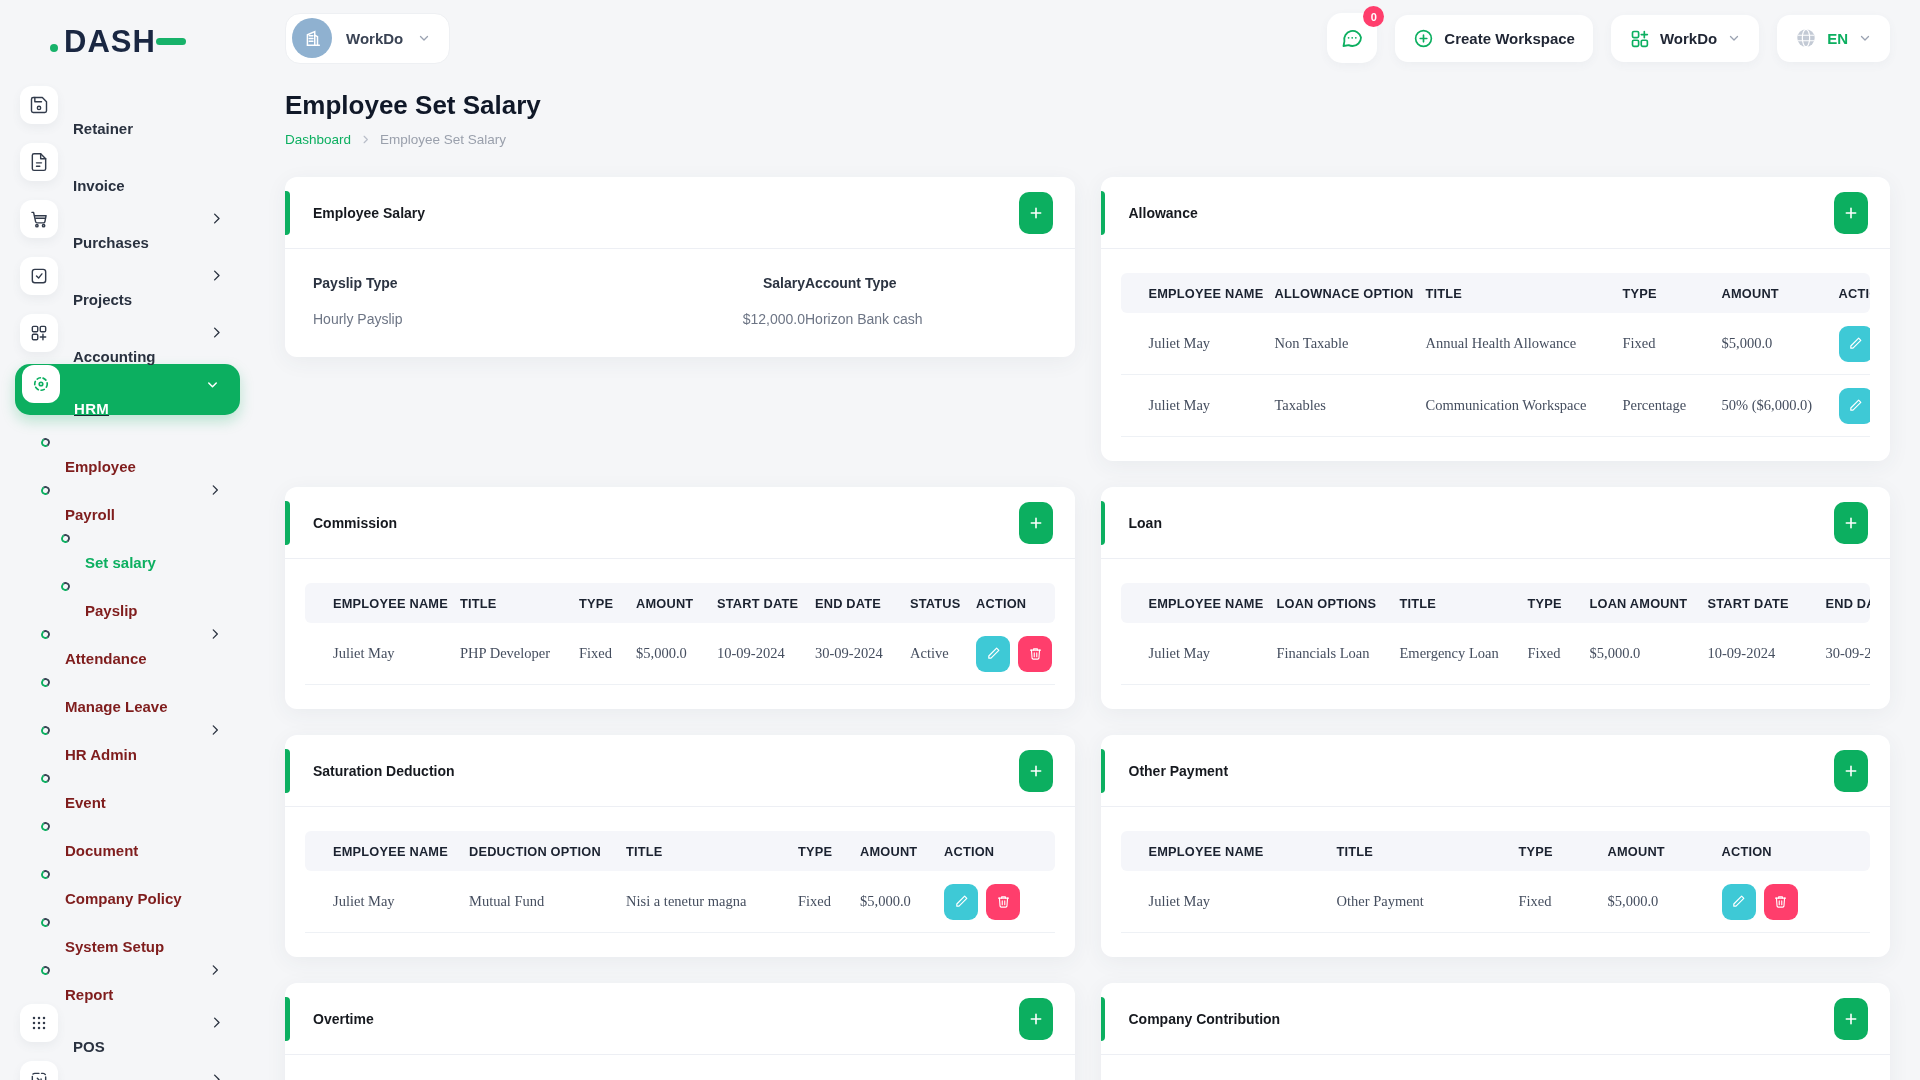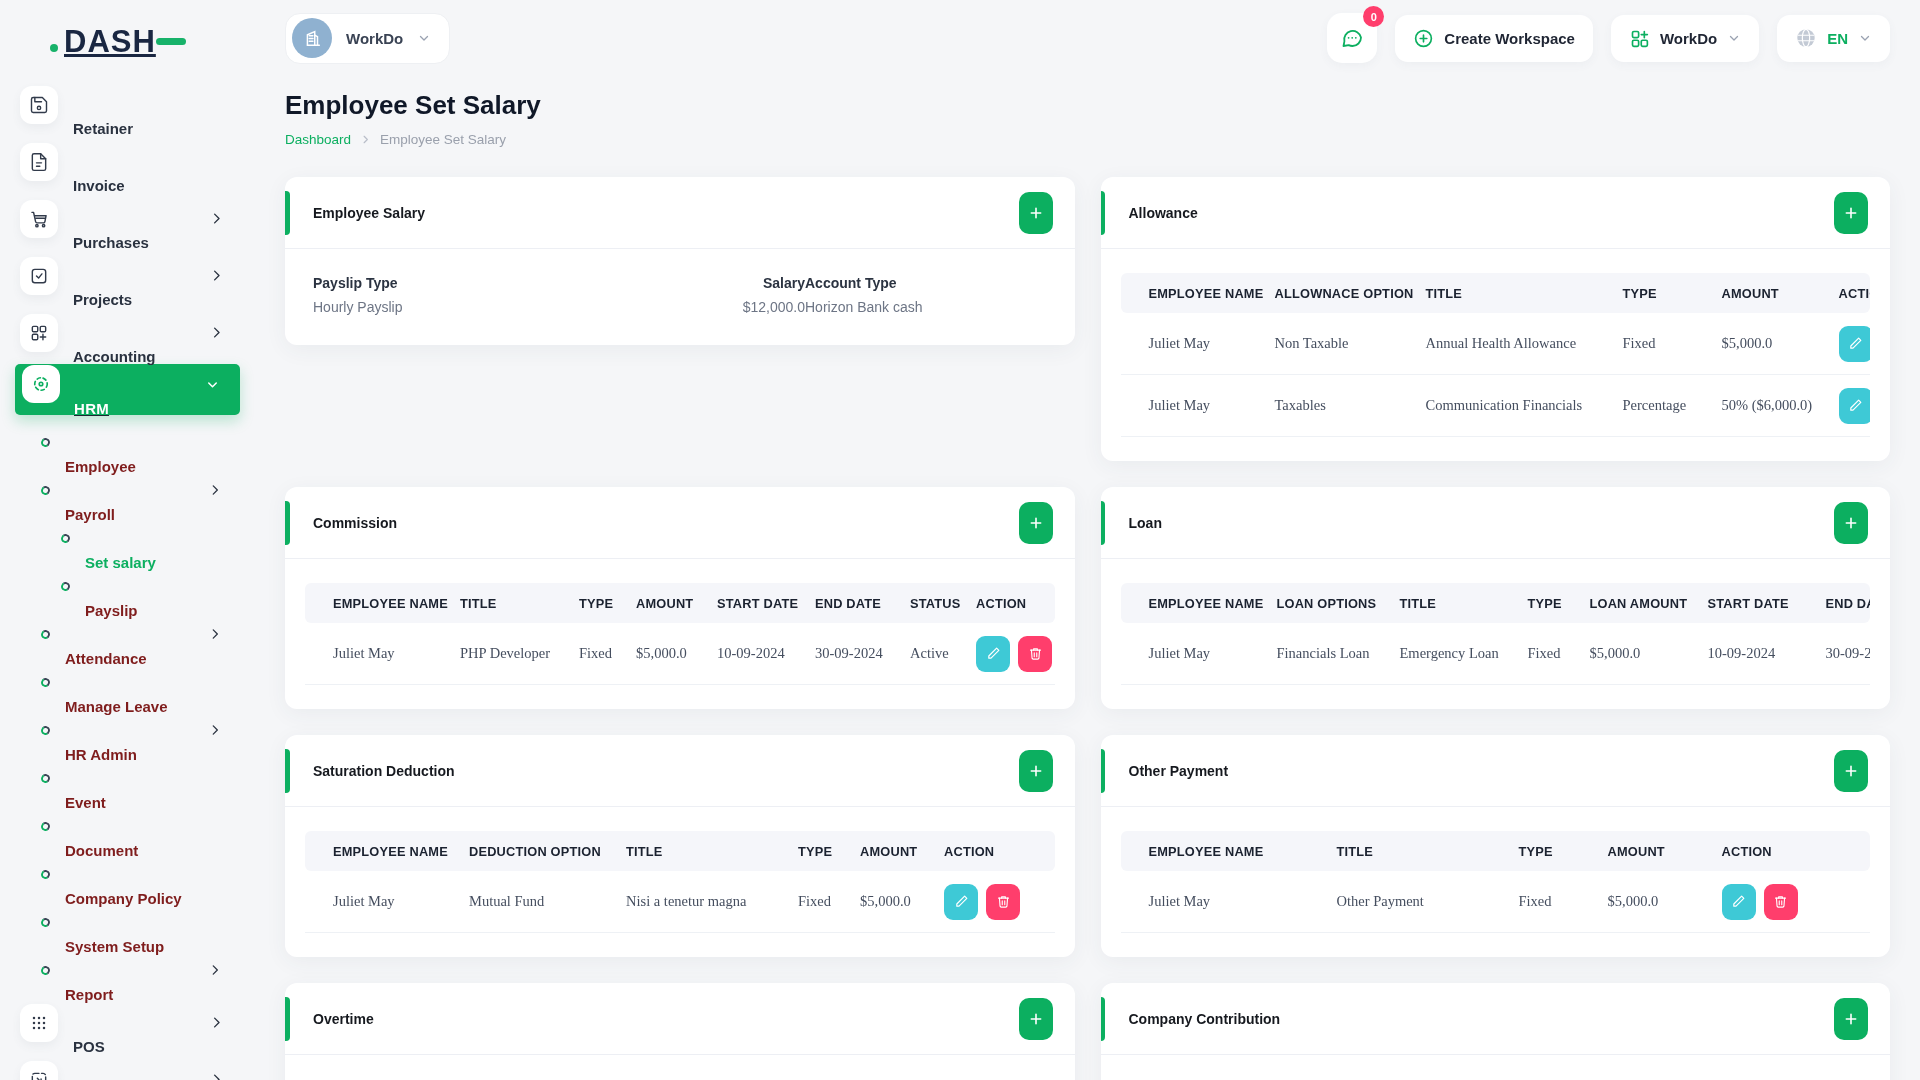--- a/index.html
+++ b/index.html
@@ -4,31 +4,31 @@
 <style>
   * { margin:0; padding:0; box-sizing:border-box; }
   html,body { width:1920px; height:1080px; overflow:hidden; }
   body {
     font-family:"Liberation Sans","DejaVu Sans",sans-serif;
     background:#f5f6f8; color:#1f2533; display:flex;
   }
   
   .sidebar { width:258px; flex:0 0 258px; height:1080px; padding-top:20px; }
   .logo { position:relative; display:inline-block; margin:4px 0 0 64px; }
-  .logo-text { font-size:31px; font-weight:800; letter-spacing:1px; color:#1a2742;text-decoration:underline; }
+  .logo-text { font-size:31px; font-weight:800; letter-spacing:1px; color:#1a2742; }
   .logo-dot { position:absolute; left:-14px; bottom:8px; width:8px; height:8px; border-radius:50%; background:#17b26a; }
   .logo-dash { position:absolute; right:-30px; top:14px; width:30px; height:7px; border-radius:4px; background:#17b26a; }
   .menu { margin-top:16px; }
   .nav-item { display:flex; align-items:center; height:57px; padding:0 34px 0 20px; cursor:pointer; }
   .icon-box { width:38px; height:38px; border-radius:12px; background:#ffffff; box-shadow:0 4px 10px rgba(80,95,120,.07);
               display:flex; align-items:center; justify-content:center; color:#323b4b; flex:0 0 38px; }
   .nav-label { margin-left:15px; font-size:15px; font-weight:600; color:#2a3240; white-space:nowrap;margin-top:48px; }
   .nav-arrow { margin-left:auto; color:#2a3240; display:flex; }
   .hrm-pill { display:flex; align-items:center; height:51px; margin:3px 18px 3px 15px; padding:0 20px 11px 7px;
-              background:#0caf60; border-radius:5px; cursor:pointer; box-shadow:0 6px 14px rgba(12,175,96,.25);text-decoration:underline; }
+              background:#0caf60; border-radius:15px; cursor:pointer; box-shadow:0 6px 14px rgba(12,175,96,.25);text-decoration:underline; }
   .hrm-pill .icon-box { box-shadow:none; color:#0caf60; }
   .hrm-pill .nav-label { color:#ffffff; letter-spacing:.3px; margin-left:14px; }
   .hrm-pill .nav-arrow { color:#ffffff; }
   .nav-sub { display:flex; align-items:center; height:48px; padding-right:36px; cursor:pointer; }
   .nav-sub.l1 { padding-left:41px; }
   .nav-sub.l2 { padding-left:61px; }
   .bullet { width:9px; height:9px; border-radius:50%; border:2.4px solid #3a4556; border-left-color:#0caf60; border-bottom-color:#0caf60; transform:rotate(12deg); flex:0 0 9px; }
   .nav-sub .nav-label { margin-left:15px; font-weight:700; color:#7f1d1d; }
   .nav-sub.active .nav-label { color:#0caf60; font-weight:600; }
   
@@ -50,21 +50,21 @@
   .crumb-cur { color:#9aa0ac; }
   .crumb-sep { color:#b9bec9; display:flex; }
   
   .grid { display:grid; grid-template-columns:1fr 1fr; gap:26px; margin-top:30px; align-items:start; }
   .card { background:#ffffff; border-radius:12px; box-shadow:0 5px 22px rgba(46,60,79,.06); overflow:hidden; }
   .card-head { position:relative; display:flex; align-items:center; justify-content:space-between; padding:0 22px 0 28px; height:72px; border-bottom:1px solid #edeff4; }
   .card-head::before { content:""; position:absolute; left:0; top:14px; width:4.5px; height:44px; background:#0caf60; border-radius:0 4px 4px 0; }
   .card-title { font-size:14px; font-weight:700; color:#16191f; }
   .add-btn { width:34px; height:42px; border:none; border-radius:10px; background:#0caf60; color:#fff; display:flex; align-items:center; justify-content:center; cursor:pointer; }
   .card-body-fields { display:flex; padding:26px 0 30px 28px; }
-  .field { display:flex; flex-direction:column; gap:8px; }
+  .field { display:flex; flex-direction:column; gap:20px; }
   .f0 { width:245px; } .f1 { width:247px;text-align:right; }
   .f-label { font-size:14px; font-weight:700; color:#2b3341; }
   .f-value { font-size:14px; color:#6d7585; }
   .tblsec { padding:24px 20px; }
   .tblwrap { overflow:hidden; width:100%; }
   .trow { display:grid; grid-template-columns:var(--cols); align-items:center; }
   .thead { background:#f5f6fa; border-radius:6px; height:40px; }
   .th { padding-left:28px; font-size:12.8px; font-weight:700; color:#1b2230; letter-spacing:.2px; white-space:nowrap; }
   .trow.data { height:62px; border-bottom:1px solid #eef1f5;font-family:Liberation Serif, serif; }
   .td { padding-left:28px; font-size:14.5px; color:#454e5f; white-space:nowrap; }
@@ -428,21 +428,21 @@
                   <button class="act edit">
                     <svg width="15" height="15" viewBox="0 0 24 24" fill="none" stroke="#fff" stroke-width="1.9" stroke-linecap="round" stroke-linejoin="round">
                       <path d="M17 3.5l3.5 3.5L8 19.5H4.5V16L17 3.5z"></path>
                     </svg>
                   </button>
                 </div>
               </div>
               <div class="trow data">
                 <div class="td">Juliet May</div>
                 <div class="td">Taxables</div>
-                <div class="td">Communication Financials</div>
+                <div class="td">Communication Workspace</div>
                 <div class="td">Percentage</div>
                 <div class="td">50% ($6,000.0)</div>
                 <div class="td actions">
                   <button class="act edit">
                     <svg width="15" height="15" viewBox="0 0 24 24" fill="none" stroke="#fff" stroke-width="1.9" stroke-linecap="round" stroke-linejoin="round">
                       <path d="M17 3.5l3.5 3.5L8 19.5H4.5V16L17 3.5z"></path>
                     </svg>
                   </button>
                 </div>
               </div>

